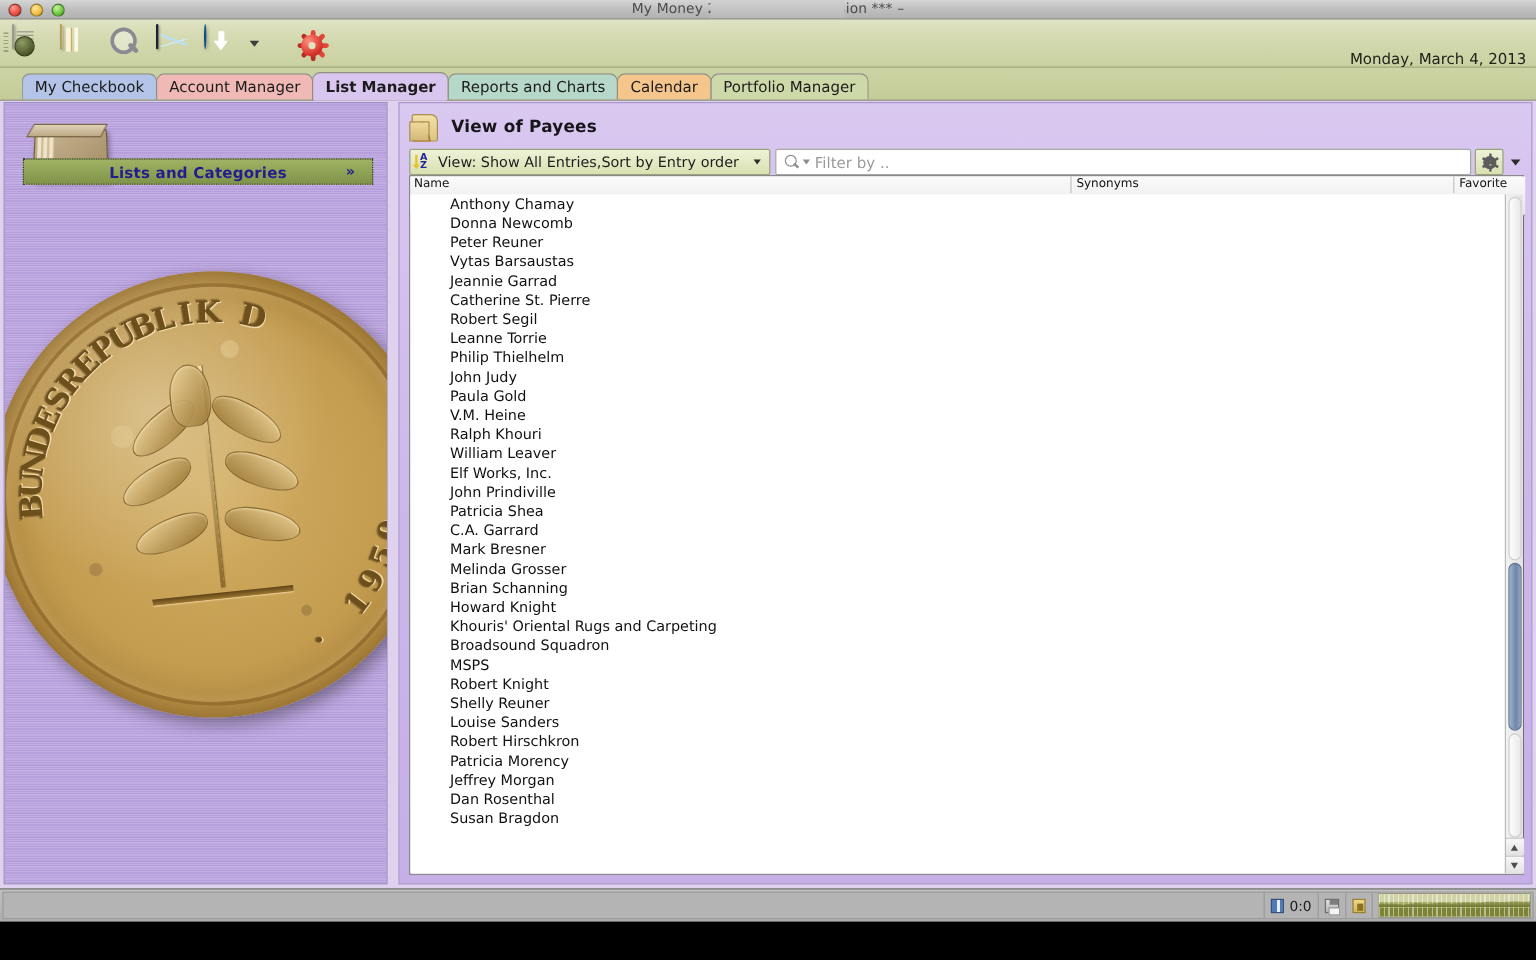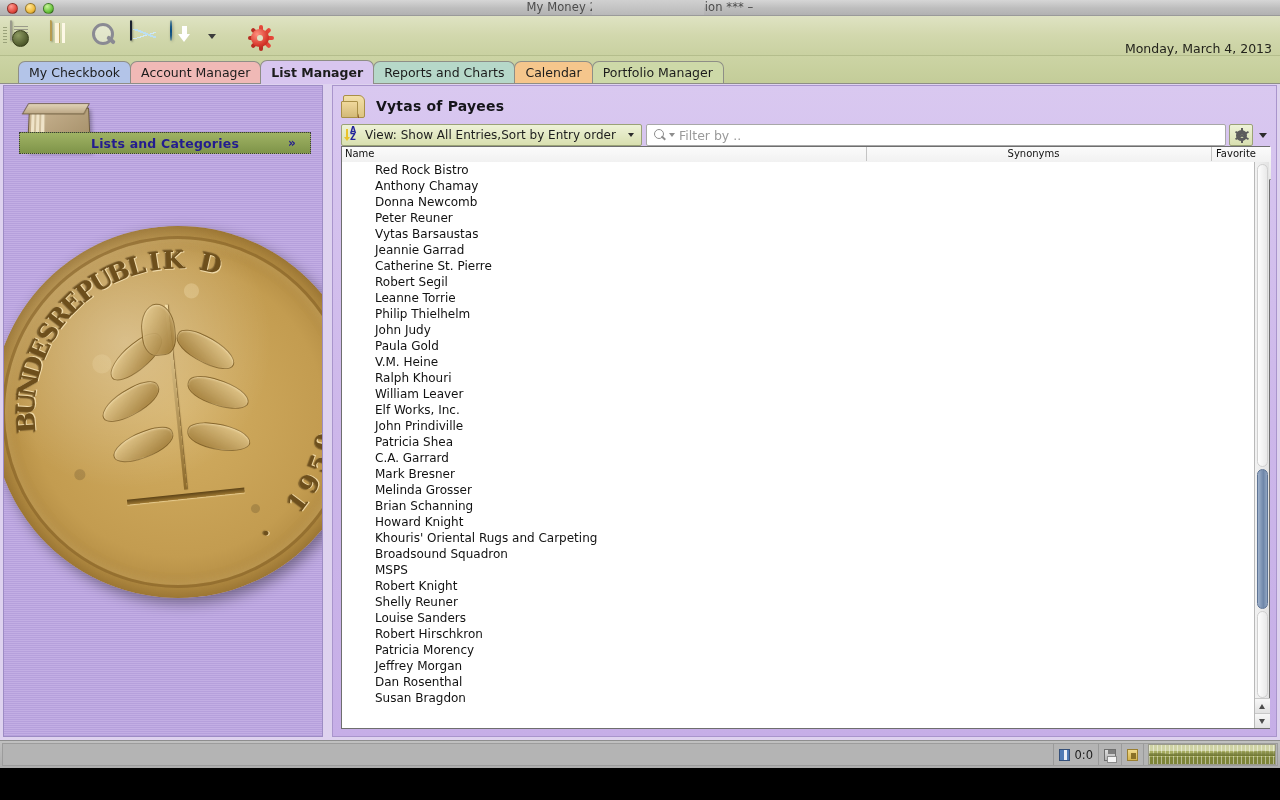--- a/index.html
+++ b/index.html
@@ -454,21 +454,21 @@
 
     <div class="mainpanel">
 
       <div class="paneltitle">
         <span class="folderperson">
           <span class="fp-back"></span>
             <span class="fp-head"></span>
           <span class="fp-body"></span>
             <span class="fp-front"></span>
         </span>
-        <span class="ptxt">Vytas of Payees</span>
+        <span class="ptxt">View of Payees</span>
       </div>
 
       <div class="viewbar">
         <div class="viewbtn">
           <span class="sortico">
             <span class="arr"></span>
               <span class="arrh"></span>
             <span class="az">A</span>
               <span class="az2">Z</span>
           </span>
@@ -487,26 +487,25 @@
             <span class="gt"></span>
         </div>
         <div style="width:17px;height:22px;position:relative;">
           <span class="gearcaret"></span>
         </div>
       </div>
 
       <div class="tablewrap">
         <div class="thead">
           <div class="th first" style="left:0;   width:519px;">Name</div>
-          <div class="th" style="left:524px;width:330px;text-align:center;">Synonyms</div>
+          <div class="th" style="left:550px;width:330px;">Synonyms</div>
           <div class="th" style="left:869px;width:60px;">Favorite</div>
         </div>
 
         <div class="listbody" id="rows-host">
-            <div class="row"><span>Red Rock Bistro</span></div>
             <div class="row"><span>Anthony Chamay</span></div>
             <div class="row"><span>Donna Newcomb</span></div>
             <div class="row"><span>Peter Reuner</span></div>
             <div class="row"><span>Vytas Barsaustas</span></div>
             <div class="row"><span>Jeannie Garrad</span></div>
             <div class="row"><span>Catherine St. Pierre</span></div>
             <div class="row"><span>Robert Segil</span></div>
             <div class="row"><span>Leanne Torrie</span></div>
             <div class="row"><span>Philip Thielhelm</span></div>
             <div class="row"><span>John Judy</span></div>

